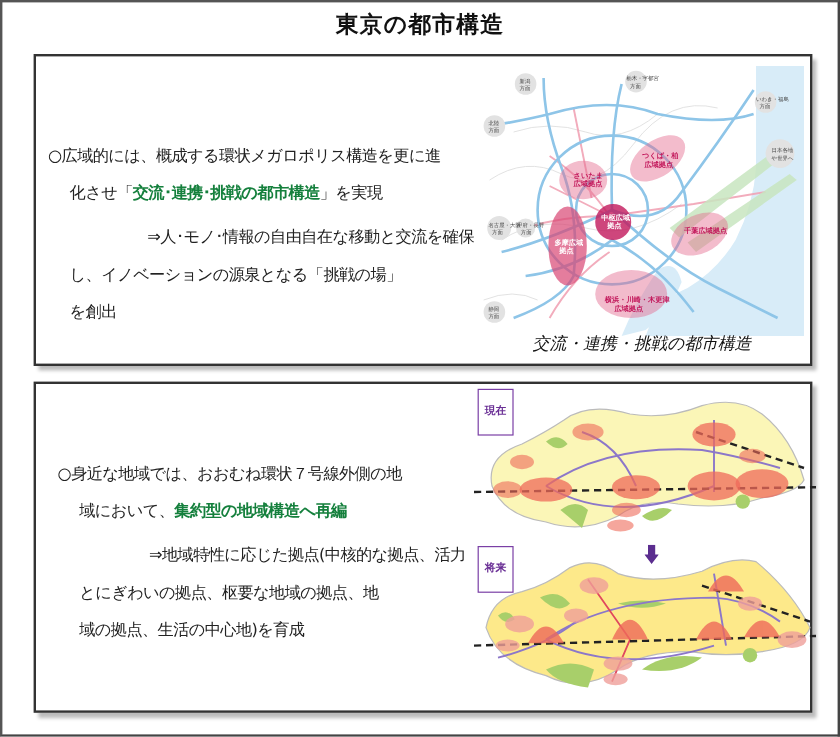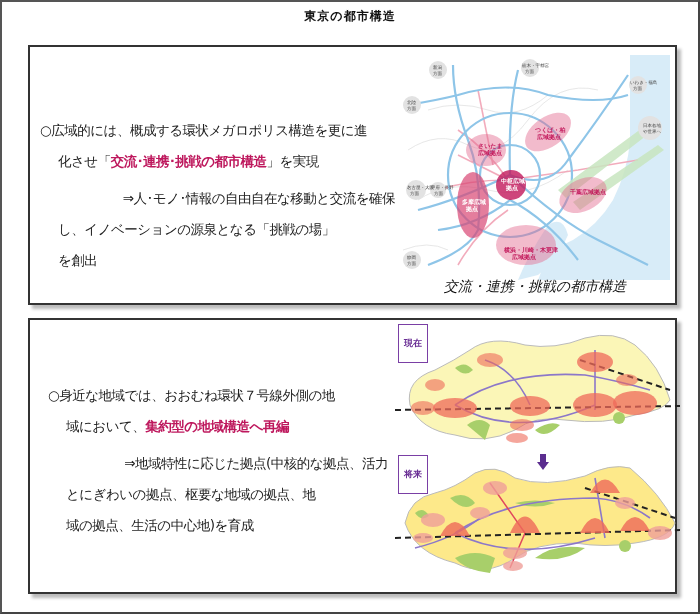--- a/index.html
+++ b/index.html
@@ -1,26 +1,26 @@
 <!DOCTYPE html>
 <html><head>
 <meta charset="utf-8">
 <style>
   html,body{margin:0;padding:0;background:#fff;}
   body{width:700px;height:614px;position:relative;overflow:hidden;font-family:"DejaVu Sans","Liberation Sans",sans-serif;color:#222;}
   .outer{position:absolute;left:0;top:0;width:696px;height:610px;border:2px solid #555;border-right-color:#444;border-bottom-color:#444;}
-  .title{position:absolute;left:0;top:8px;width:700px;text-align:center;font-family:"DejaVu Serif","Liberation Serif",serif;font-weight:bold;font-size:12px;color:#111;letter-spacing:1px;}
+  .title{position:absolute;left:0;top:8px;width:700px;text-align:center;font-family:"DejaVu Serif","Liberation Serif",serif;font-weight:bold;font-size:19px;color:#111;letter-spacing:1px;}
   .box{position:absolute;background:#fff;border:2px solid #333;box-shadow:4px 4px 3px #bbb;}
   .box-top{left:28px;top:45px;width:645px;height:256px;}
   .box-bot{left:28px;top:318px;width:645px;height:272px;}
   .txt{position:absolute;font-size:13.5px;line-height:31px;color:#222;letter-spacing:-0.5px;}
   .txt p{margin:0;}
   .ind{padding-left:18px;}
   .gap{margin-top:6px !important;text-align:right;}
-  b{font-weight:bold;color:#be185d;}
+  b{font-weight:bold;color:#15803d;}
   .map{position:absolute;}
   .caption{position:absolute;left:400px;top:278px;width:270px;text-align:center;font-size:14px;color:#111;font-style:italic;}
   .tag{position:absolute;border:1.5px solid #7a3fa5;color:#6a2f95;font-size:9px;font-weight:bold;padding:12px 5px;line-height:13px;background:#fff;}
   .maplabel{font-size:6px;fill:#c2185b;font-weight:bold;}
   .graylabel{font-size:4.5px;fill:#444;}
 </style>
 </head>
 <body>
 
 <div class="outer"></div>

